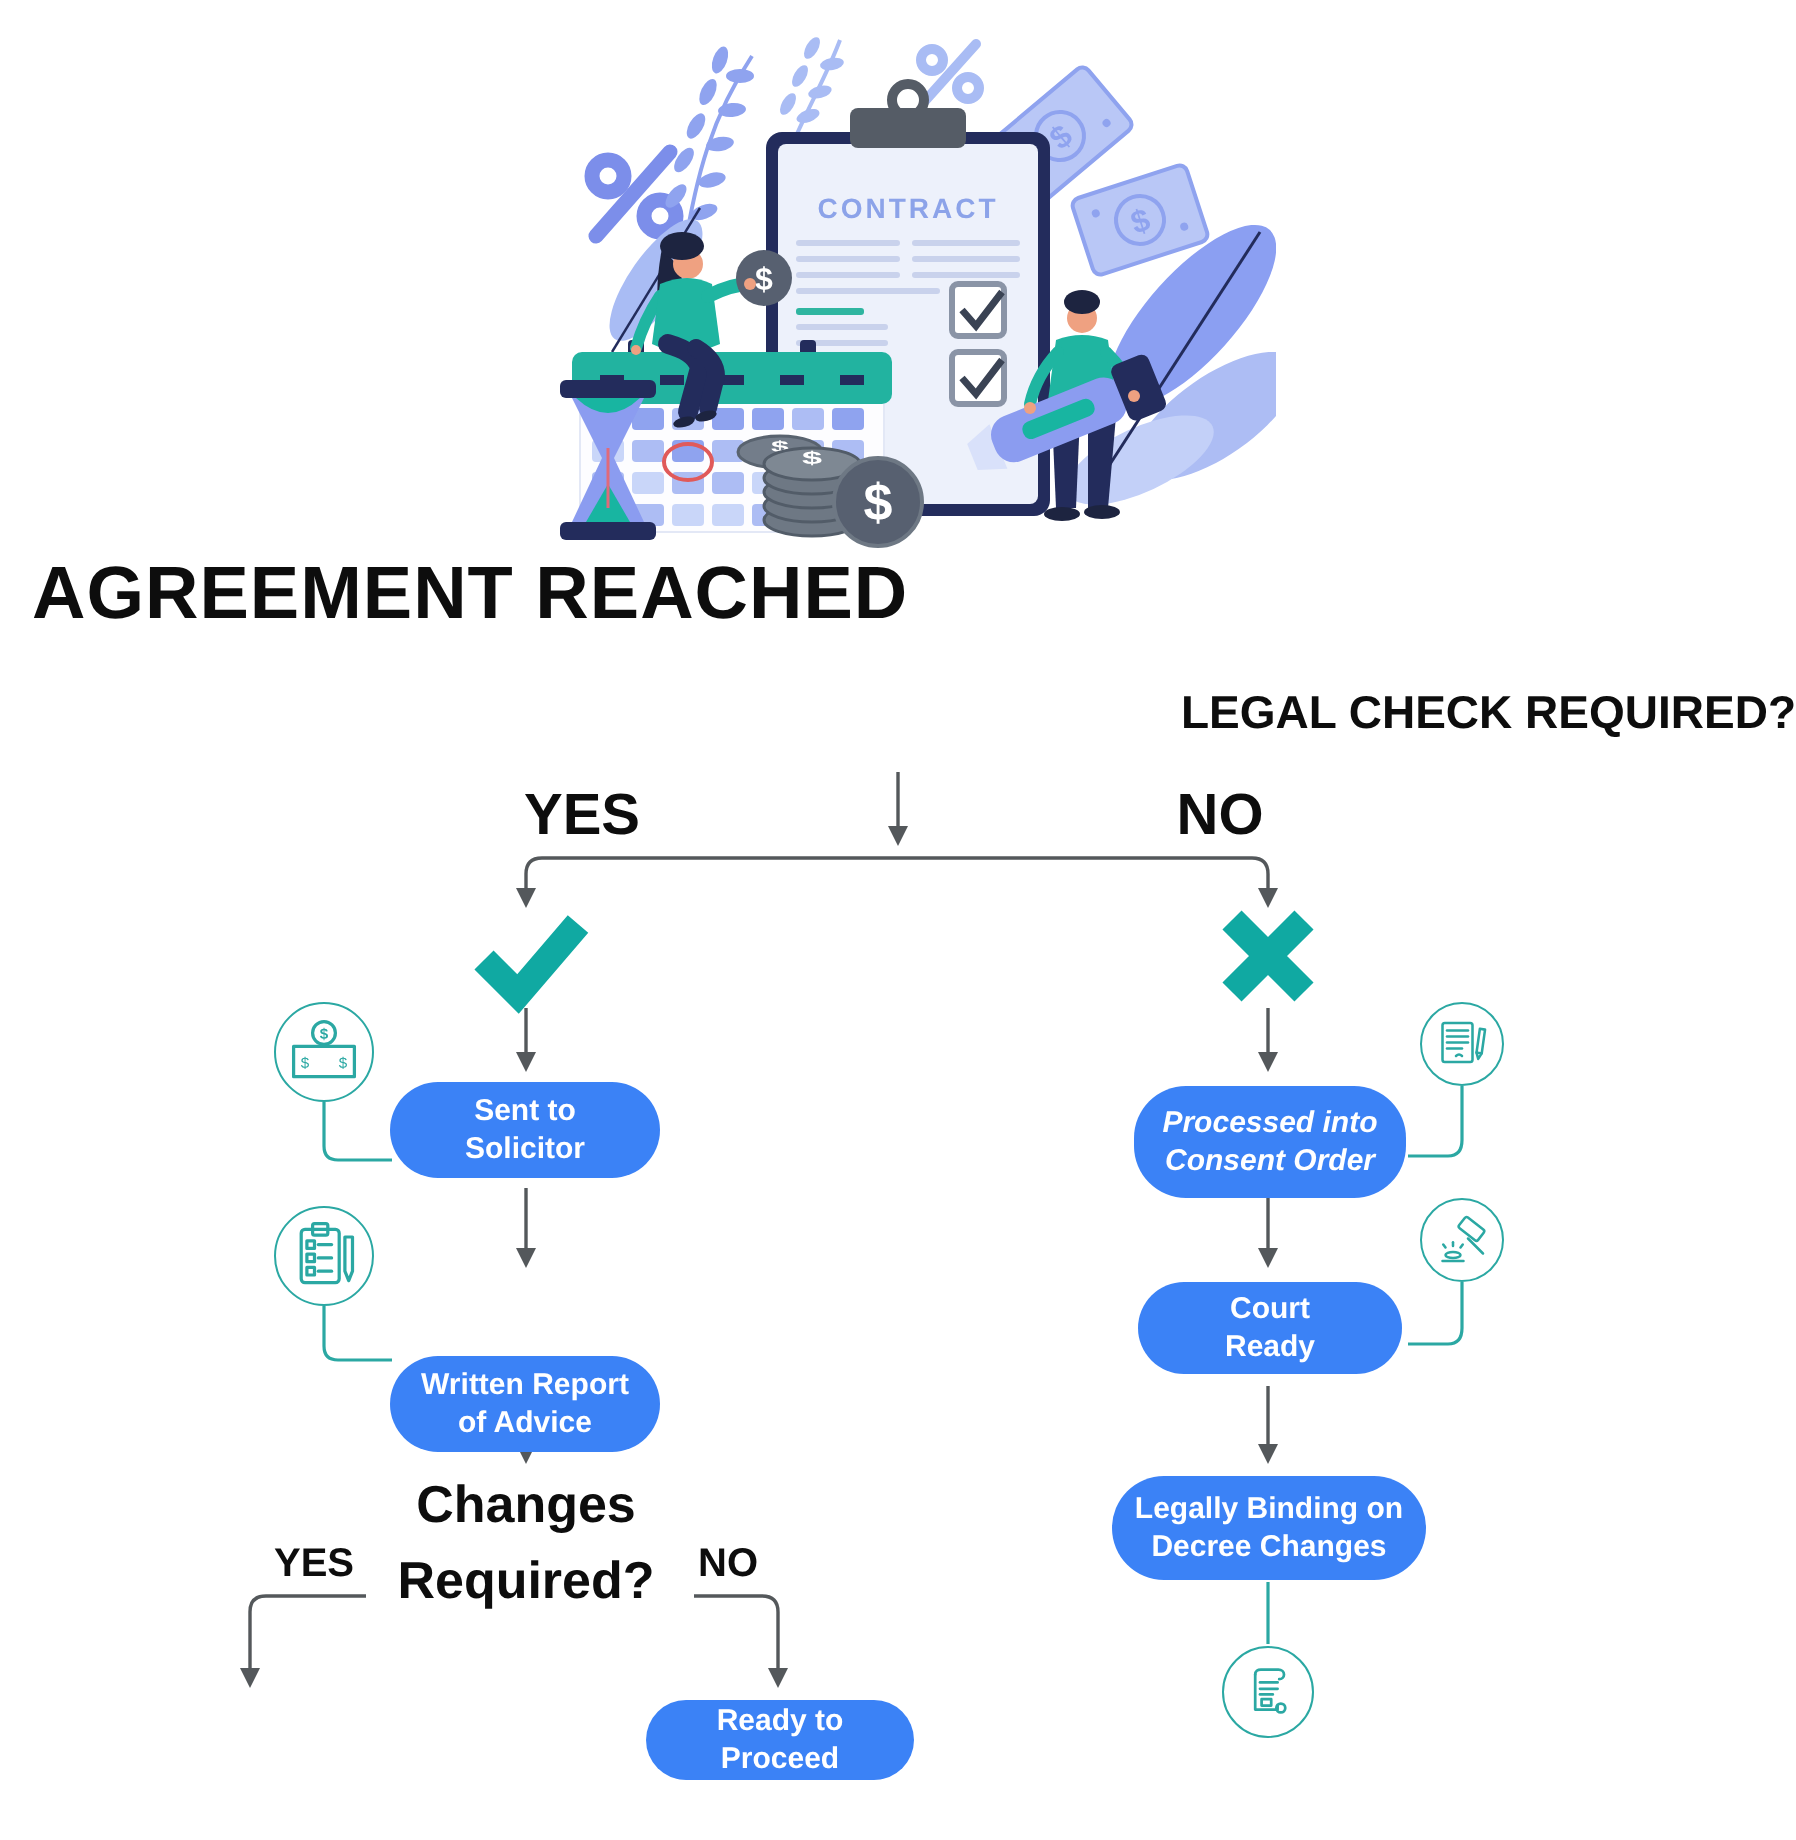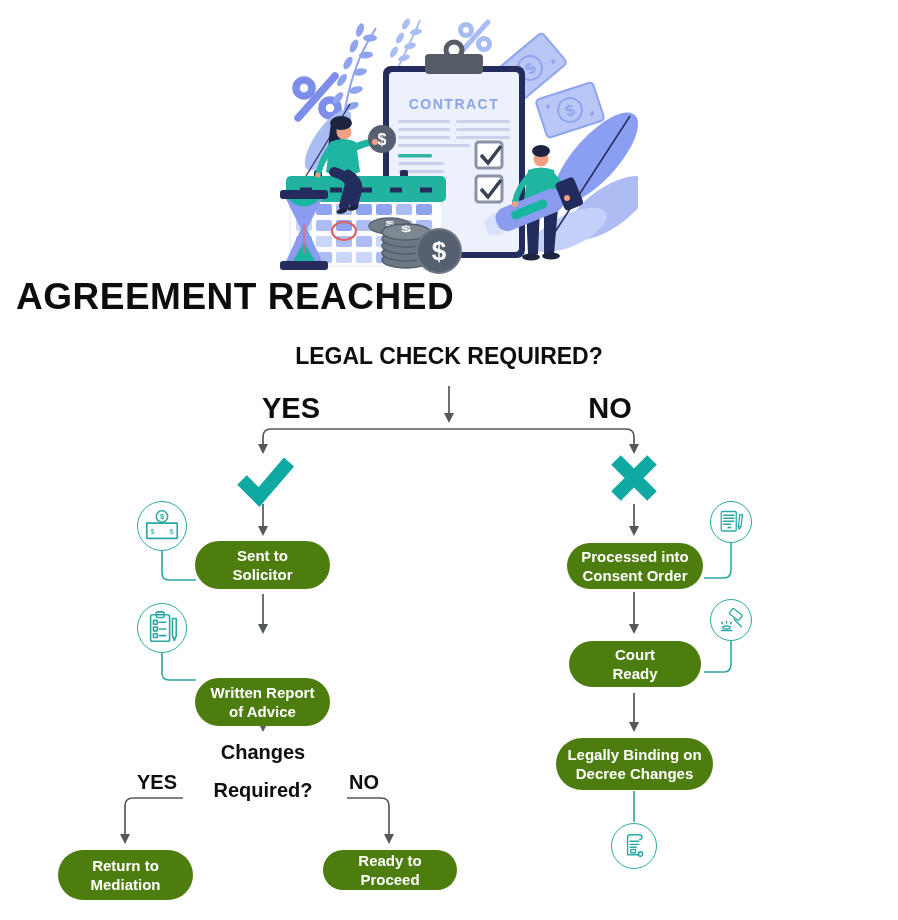--- a/index.html
+++ b/index.html
@@ -2,37 +2,37 @@
 <html><head>
 <meta charset="utf-8">
 <style>
   html,body{margin:0;padding:0;background:#ffffff;}
   .canvas{position:relative;width:898px;height:920px;background:#ffffff;overflow:hidden;
           font-family:"Liberation Sans", sans-serif;}
   .overlay{position:absolute;left:0;top:0;z-index:1;pointer-events:none;}
   .illustration{position:absolute;left:278px;top:8px;width:360px;height:275px;z-index:0;}
   .title{position:absolute;left:0;top:276px;width:898px;
          font-size:37px;font-weight:800;color:#0d0d0d;letter-spacing:0.5px;z-index:2;padding-left:16px;}
-  .subtitle{position:absolute;left:0;top:343px;width:898px;text-align:center;
+  .subtitle{position:absolute;left:0;top:343px;width:898px;text-align:right;
          font-size:23px;font-weight:800;color:#0d0d0d;z-index:2;}
   .big-label{position:absolute;width:100px;text-align:center;font-size:29px;font-weight:800;color:#0d0d0d;z-index:2;}
   .big-label.yes{left:241px;top:392px;}
   .big-label.no{left:560px;top:392px;}
-  .pill{position:absolute;background:#4d7c0f;border-radius:26px;color:#ffffff;
+  .pill{position:absolute;background:#3b82f6;border-radius:26px;color:#ffffff;
         display:flex;align-items:center;justify-content:center;text-align:center;
         font-size:15px;font-weight:700;line-height:19px;white-space:pre-line;z-index:2;}
   #pill-sent{left:195px;top:541px;width:135px;height:48px;}
   #pill-report{left:195px;top:678px;width:135px;height:48px;}
-  #pill-processed{left:567px;top:543px;width:136px;height:46px;}
+  #pill-processed{left:567px;top:543px;width:136px;height:56px;font-style:italic;}
   #pill-court{left:569px;top:641px;width:132px;height:46px;}
   #pill-binding{left:556px;top:738px;width:157px;height:52px;}
   #pill-mediation{left:58px;top:850px;width:135px;height:50px;}
   #pill-proceed{left:323px;top:850px;width:134px;height:40px;}
   .changes{position:absolute;left:163px;top:733px;width:200px;text-align:center;
-        font-size:20px;font-weight:800;color:#0d0d0d;line-height:38px;white-space:pre-line;z-index:2;}
+        font-size:26px;font-weight:800;color:#0d0d0d;line-height:38px;white-space:pre-line;z-index:2;}
   .small-label{position:absolute;width:80px;text-align:center;font-size:20px;font-weight:800;color:#0d0d0d;z-index:2;}
   .small-label.sy{left:117px;top:771px;}
   .small-label.sn{left:324px;top:771px;}
   .icon-circle{position:absolute;border:1.6px solid #2BA8A3;border-radius:50%;background:#ffffff;
         display:flex;align-items:center;justify-content:center;box-sizing:border-box;z-index:2;}
   #icon-banknote{left:137px;top:501px;width:50px;height:50px;}
   #icon-clipboard{left:137px;top:603px;width:50px;height:50px;}
   #icon-document{left:710px;top:501px;width:42px;height:42px;}
   #icon-gavel{left:710px;top:599px;width:42px;height:42px;}
   #icon-scroll{left:611px;top:823px;width:46px;height:46px;}
@@ -357,22 +357,20 @@
   <div class="pill" id="pill-sent">Sent to
 Solicitor</div>
   <div class="pill" id="pill-report">Written Report
 of Advice</div>
   <div class="pill" id="pill-processed">Processed into
 Consent Order</div>
   <div class="pill" id="pill-court">Court
 Ready</div>
   <div class="pill" id="pill-binding">Legally Binding on
 Decree Changes</div>
-  <div class="pill" id="pill-mediation">Return to
-Mediation</div>
   <div class="pill" id="pill-proceed">Ready to
 Proceed</div>
 
   <div class="changes">Changes
 Required?</div>
   <div class="small-label sy">YES</div>
   <div class="small-label sn">NO</div>
 
 </div>
 

